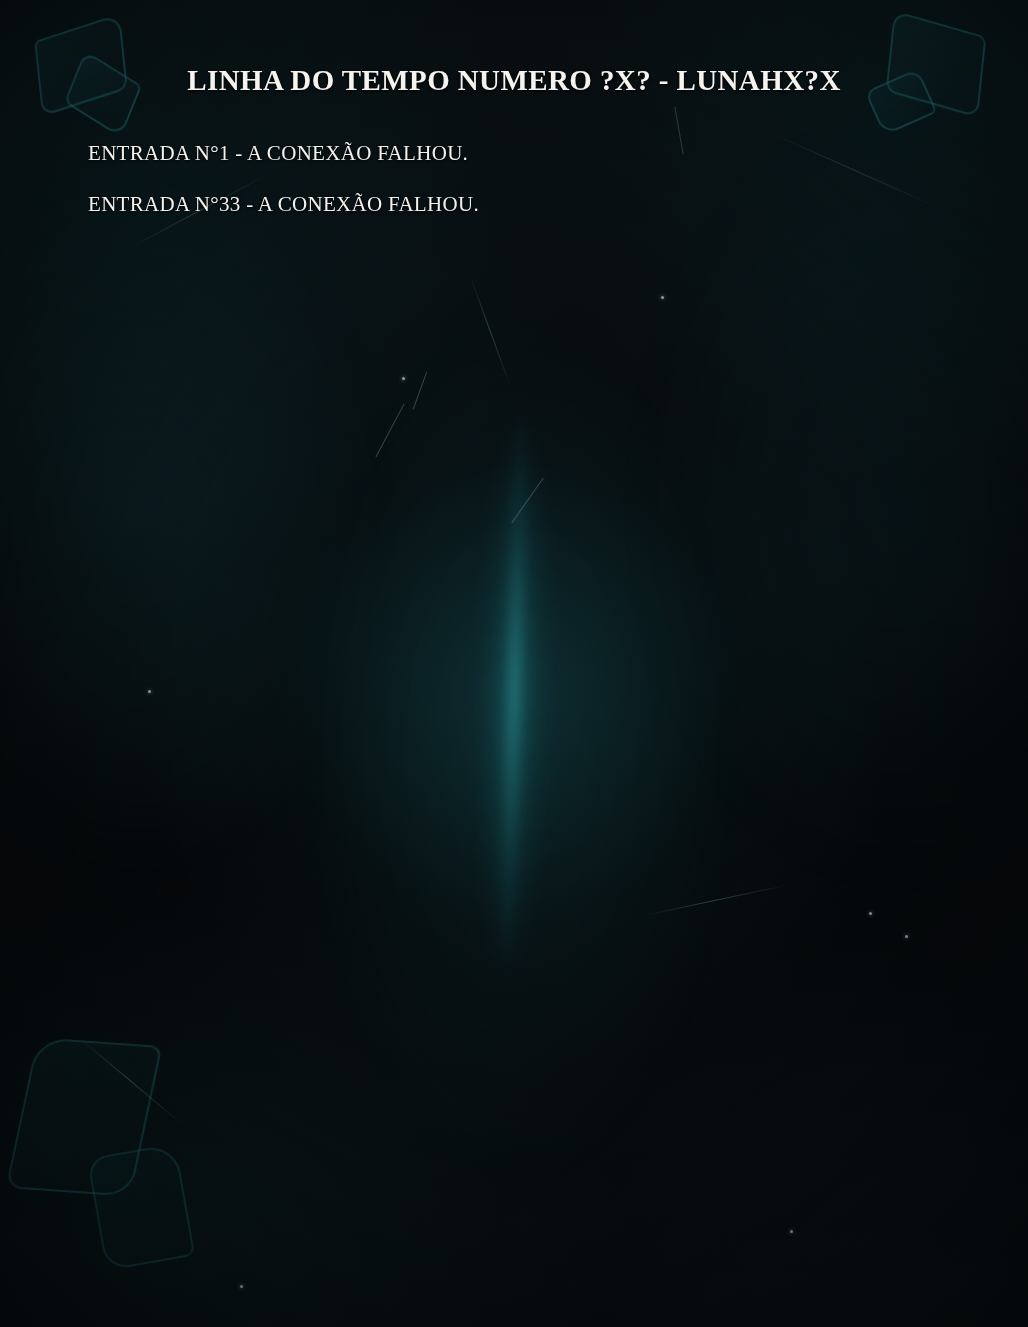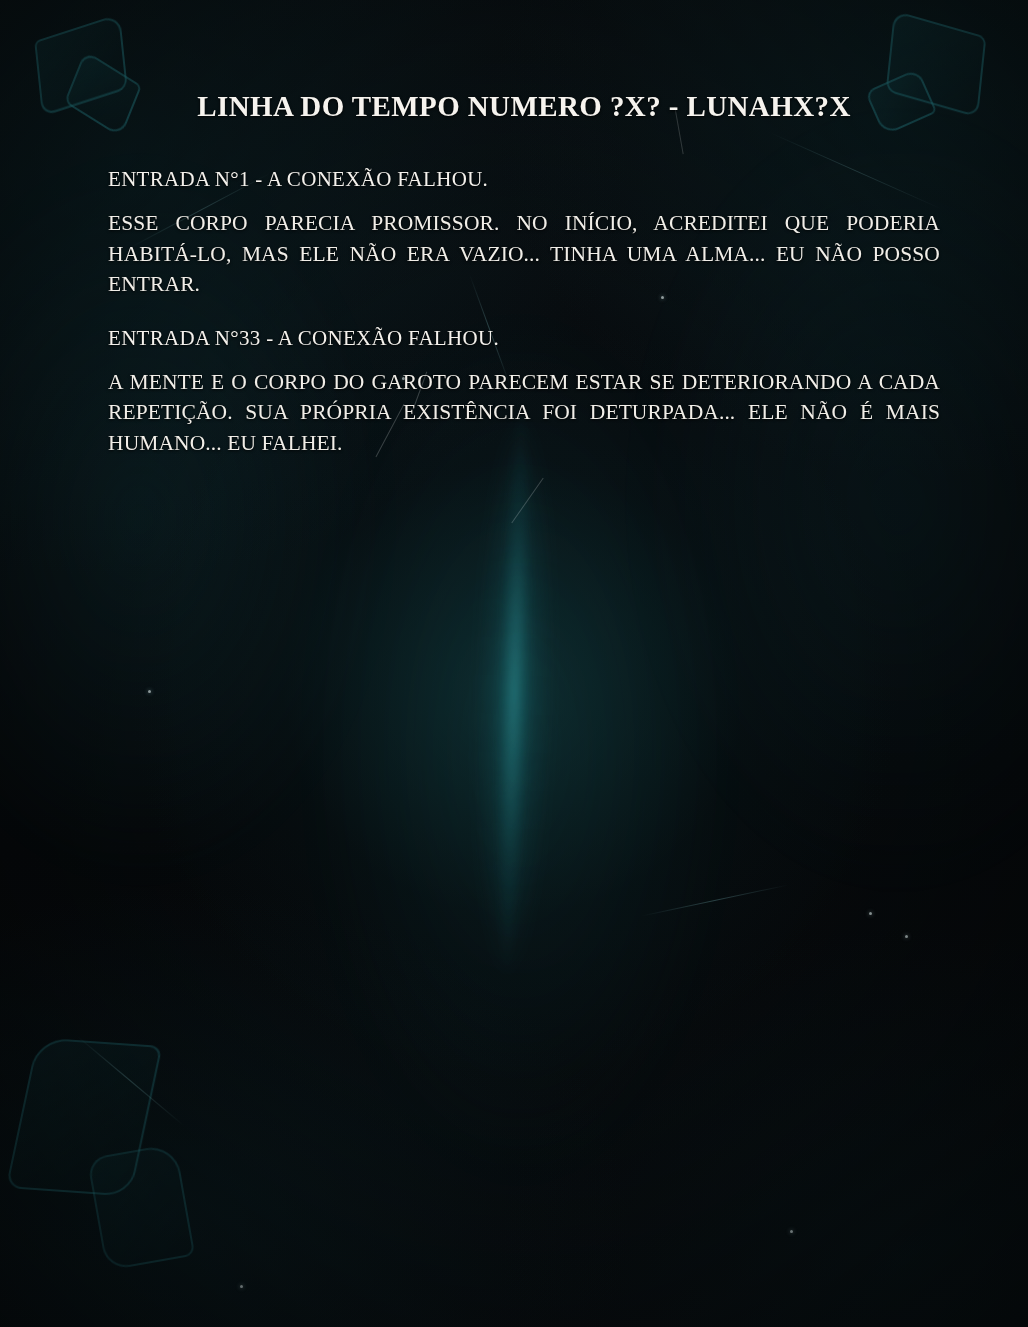--- a/index.html
+++ b/index.html
@@ -95,23 +95,22 @@
   .vignette {
     position: absolute; inset: 0;
     background: radial-gradient(ellipse 78% 70% at 50% 50%, rgba(0,0,0,0) 40%, rgba(0,0,0,0.55) 100%);
     pointer-events: none;
   }
 
   
   .content {
     position: relative;
     z-index: 5;
-    padding: 82px 88px 40px 88px;
+    padding: 56px 88px 40px 88px;
     box-sizing: border-box;
-    margin-left: 20px;
   }
 
   .doc-title {
     text-align: center;
     font-size: 29px;
     letter-spacing: 0.4px;
     font-weight: bold;
     font-variant: small-caps;
     text-transform: uppercase;
     margin: 8px 0 44px 0;
@@ -185,32 +184,30 @@
   </div>
 
   <div class="vignette"></div>
 
   <div class="content">
 
     <h1 class="doc-title">LINHA DO TEMPO NUMERO ?X? - LUNAHX?X</h1>
 
     <section class="entry">
       <div class="entry-heading">ENTRADA N°1 - A CONEXÃO FALHOU.</div>
-      <p class="entry-body">ESSE CORPO PARECIA PROMISSOR. NO INÍCIO, ACREDITEI QUE PODERIA HABITÁ-LO, MAS ELE NÃO ERA VAZIO... TINHA UMA ALMA... EU NÃO POSSO ENTRAR.</p>
     </section>
 
     <section class="entry">
     </section>
 
     <section class="entry">
       <div class="entry-heading">ENTRADA N°33 - A CONEXÃO FALHOU.</div>
     </section>
 
     <section class="entry">
     </section>
 
 
     <section class="entry">
-      <p class="entry-body">A MENTE E O CORPO DO GAROTO PARECEM ESTAR SE DETERIORANDO A CADA REPETIÇÃO. SUA PRÓPRIA EXISTÊNCIA FOI DETURPADA... ELE NÃO É MAIS HUMANO... EU FALHEI.</p>
     </section>
 
   </div>
 </div>
 
 </body></html>

